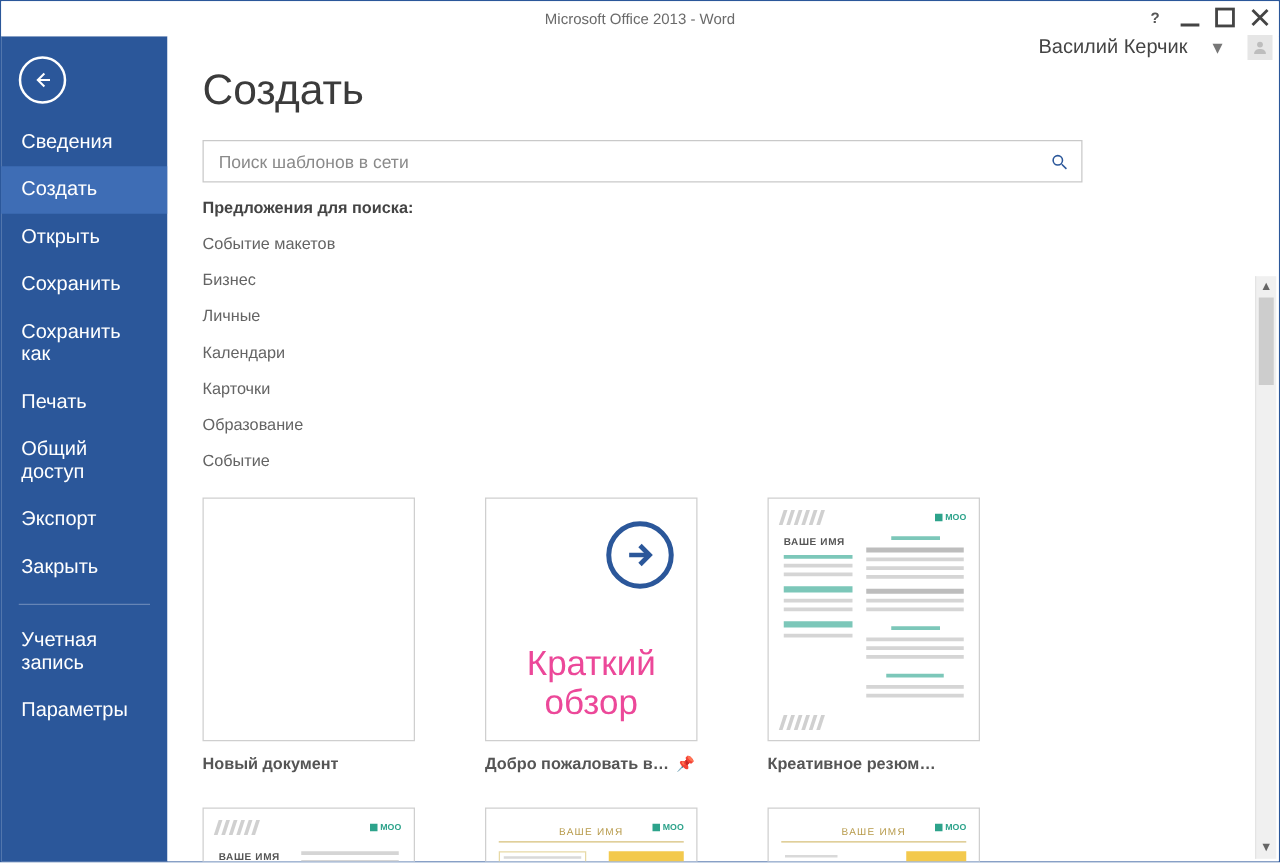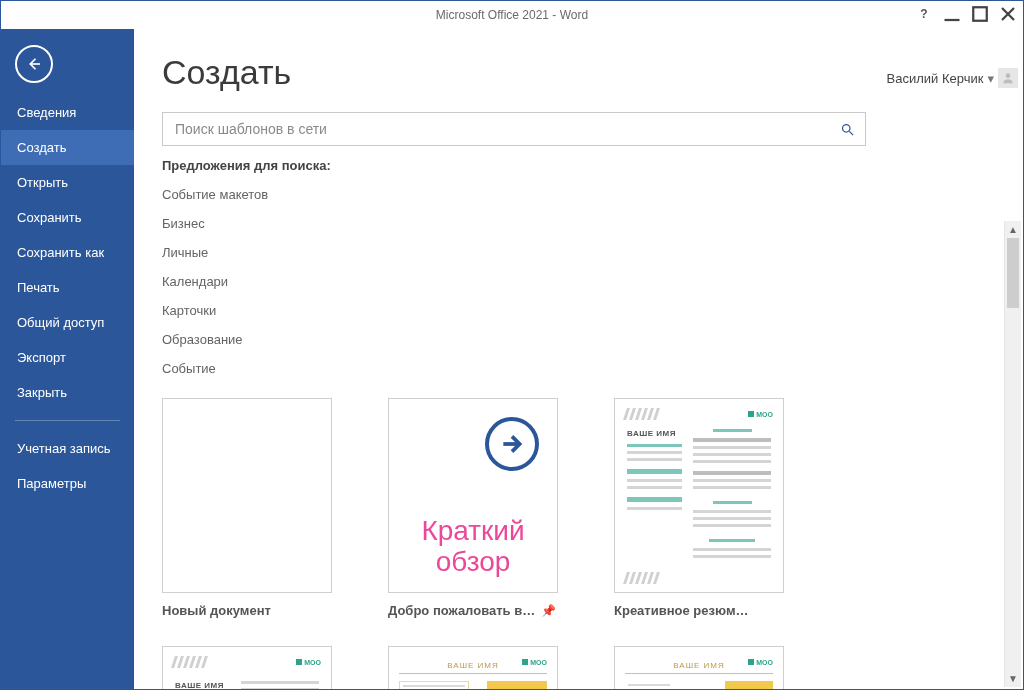--- a/index.html
+++ b/index.html
@@ -7,30 +7,30 @@
 
   .app { width: 1024px; height: 690px; display: flex; flex-direction: column; border: 1px solid #2b579a; }
 
   
   .title-bar { height: 28px; background: #fff; display: flex; align-items: center; position: relative; font-size: 12px; color: #666; }
   .title-text { position: absolute; left: 0; right: 0; text-align: center; color: #6a6a6a; font-size: 12px; pointer-events: none; }
   .title-right { position: absolute; right: 6px; top: 4px; display: flex; align-items: center; gap: 10px; }
   .win-btn { width: 18px; height: 18px; display: flex; align-items: center; justify-content: center; cursor: pointer; color:#444;}
   .help-icon { font-weight: bold; color: #555; }
 
-  .account-row { position: absolute; right: 6px; top: 28px; display: flex; align-items: center; gap: 4px; font-size: 13px; color: #444; z-index: 2; margin-top: 40px; }
+  .account-row { position: absolute; right: 6px; top: 28px; display: flex; align-items: center; gap: 20px; font-size: 16px; color: #444; z-index: 2; }
   .avatar { width: 20px; height: 20px; background: #e6e6e6; display: flex; align-items: center; justify-content: center; color:#9a9a9a; }
   .avatar svg { width: 14px; height: 14px; }
   .acct-caret { color:#777; }
 
   
   .body-row { flex: 1; display: flex; min-height: 0; }
 
   
-  .sidebar { width: 133px; background: #2b579a; color: #fff; display: flex; flex-direction: column; font-size: 13px; }
+  .sidebar { width: 133px; background: #2b579a; color: #fff; display: flex; flex-direction: column; font-size: 16px; }
   .back-btn { width: 38px; height: 38px; border: 2px solid #fff; border-radius: 50%; margin: 16px 0 12px 14px; display: flex; align-items: center; justify-content: center; cursor: pointer; }
   .back-btn svg { width: 18px; height: 18px; stroke: #fff; stroke-width: 2.2; fill: none; }
   .side-item { padding: 10px 16px; cursor: pointer; color: #fff; }
   .side-item.selected { background: #3e6db5; }
   .side-sep { height: 1px; background: rgba(255,255,255,0.28); margin: 10px 14px; }
 
   
   .main { flex: 1; display: flex; flex-direction: column; background: #fff; min-width: 0; position: relative; }
 
   h1.create-title { font-size: 34px; font-weight: 300; color: #3b3b3b; margin: 24px 0 20px 28px; }
@@ -86,21 +86,21 @@
   .vscroll .track{position:absolute; top:17px; bottom:17px; left:0; right:0;}
   .vscroll .thumb-sb{position:absolute; top:0; left:2px; right:2px; height:70px; background:#cdcdcd;}
   .vscroll .arrow.bot{position:absolute; bottom:0; left:0; right:0;}
 </style>
 </head>
 <body>
 
 <div class="app">
 
   <div class="title-bar">
-    <div class="title-text">Microsoft Office 2021 - Word</div>
+    <div class="title-text">Microsoft Office 2013 - Word</div>
     <div class="title-right">
       <div class="win-btn help-icon">?</div>
       <div class="win-btn">
         <svg viewBox="0 0 12 12">
             <line x1="1" y1="10" x2="11" y2="10" stroke="#444" stroke-width="1.5"></line>
           </svg>
       </div>
       <div class="win-btn">
         <svg viewBox="0 0 12 12">
             <rect x="1.5" y="1.5" width="9" height="9" fill="none" stroke="#444" stroke-width="1.5"></rect>

